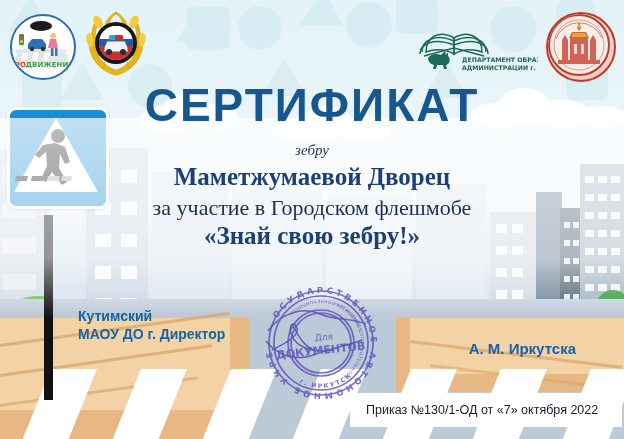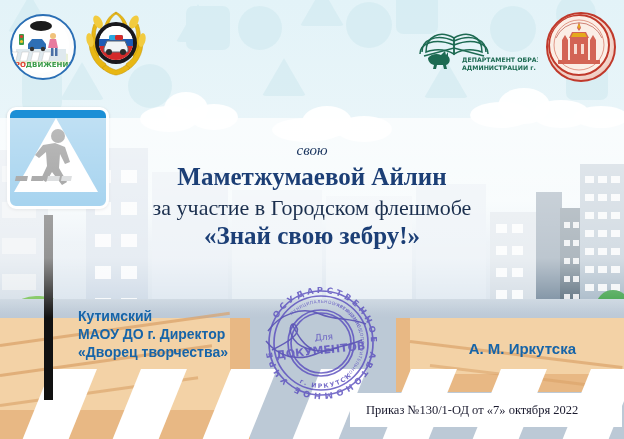--- a/index.html
+++ b/index.html
@@ -76,21 +76,21 @@
   }
   #signer{
     position:absolute;right:48px;top:340px;z-index:14;
     font-family:"Liberation Sans", sans-serif;font-weight:bold;font-size:15px;color:#1664a8;
   }
   #orderbox{
     position:absolute;left:350px;top:393px;width:272px;height:34px;background:#ffffff;z-index:16;
     display:flex;align-items:center;
   }
   #ordertext{
-    font-family:Liberation Serif, serif;font-size:12.5px;color:#1a1a2e;padding-left:16px;
+    font-family:Liberation Sans, sans-serif;font-size:12.5px;color:#1a1a2e;padding-left:16px;
   }
 
   
   #stamp{position:absolute;left:262px;top:284px;width:118px;height:116px;z-index:15;opacity:.82;}
   #stamp svg{display:block;}
 </style>
 </head>
 <body>
 
 <div id="cert">
@@ -348,29 +348,29 @@
         <rect x="10" y="46" width="42" height="4"></rect>
       </g>
       <g fill="#e8b713" opacity=".85">
         <path d="M31 9 l1.4 4 -1.4 2 -1.4 -2z"></path>
         <path d="M25 19 h12 l2 4 h-16z"></path>
       </g>
       <path d="M8 24 A25 25 0 0 1 54 24" fill="none" stroke="#b03a2e" stroke-width=".6"></path>
     </svg>
   </div>
 
-  <div id="issued">свою</div>
-  <div id="recipient">Маметжумаевой Айлин</div>
+  <div id="title">СЕРТИФИКАТ</div>
+  <div id="issued">зебру</div>
+  <div id="recipient">Маметжумаевой Дворец</div>
   <div id="reason">за участие в Городском флешмобе</div>
   <div id="event">«Знай свою зебру!»</div>
 
   <div id="director">
     <div>Кутимский</div>
     <div>МАОУ ДО г. Директор</div>
-    <div>«Дворец творчества»</div>
   </div>
 
   <div id="signer">А. М. Иркутска</div>
 
   <div id="stamp">
     <svg width="118" height="116" viewBox="0 0 118 116">
       <defs>
         <path id="ringOuter" d="M59 59 m-50 0 a50 50 0 1 1 100 0 a50 50 0 1 1 -100 0"></path>
         <path id="ringInner" d="M59 59 m-40 0 a40 40 0 1 1 80 0 a40 40 0 1 1 -80 0"></path>
         <path id="ringBot" d="M59 59 m-45 0 a45 45 0 0 0 90 0"></path>

